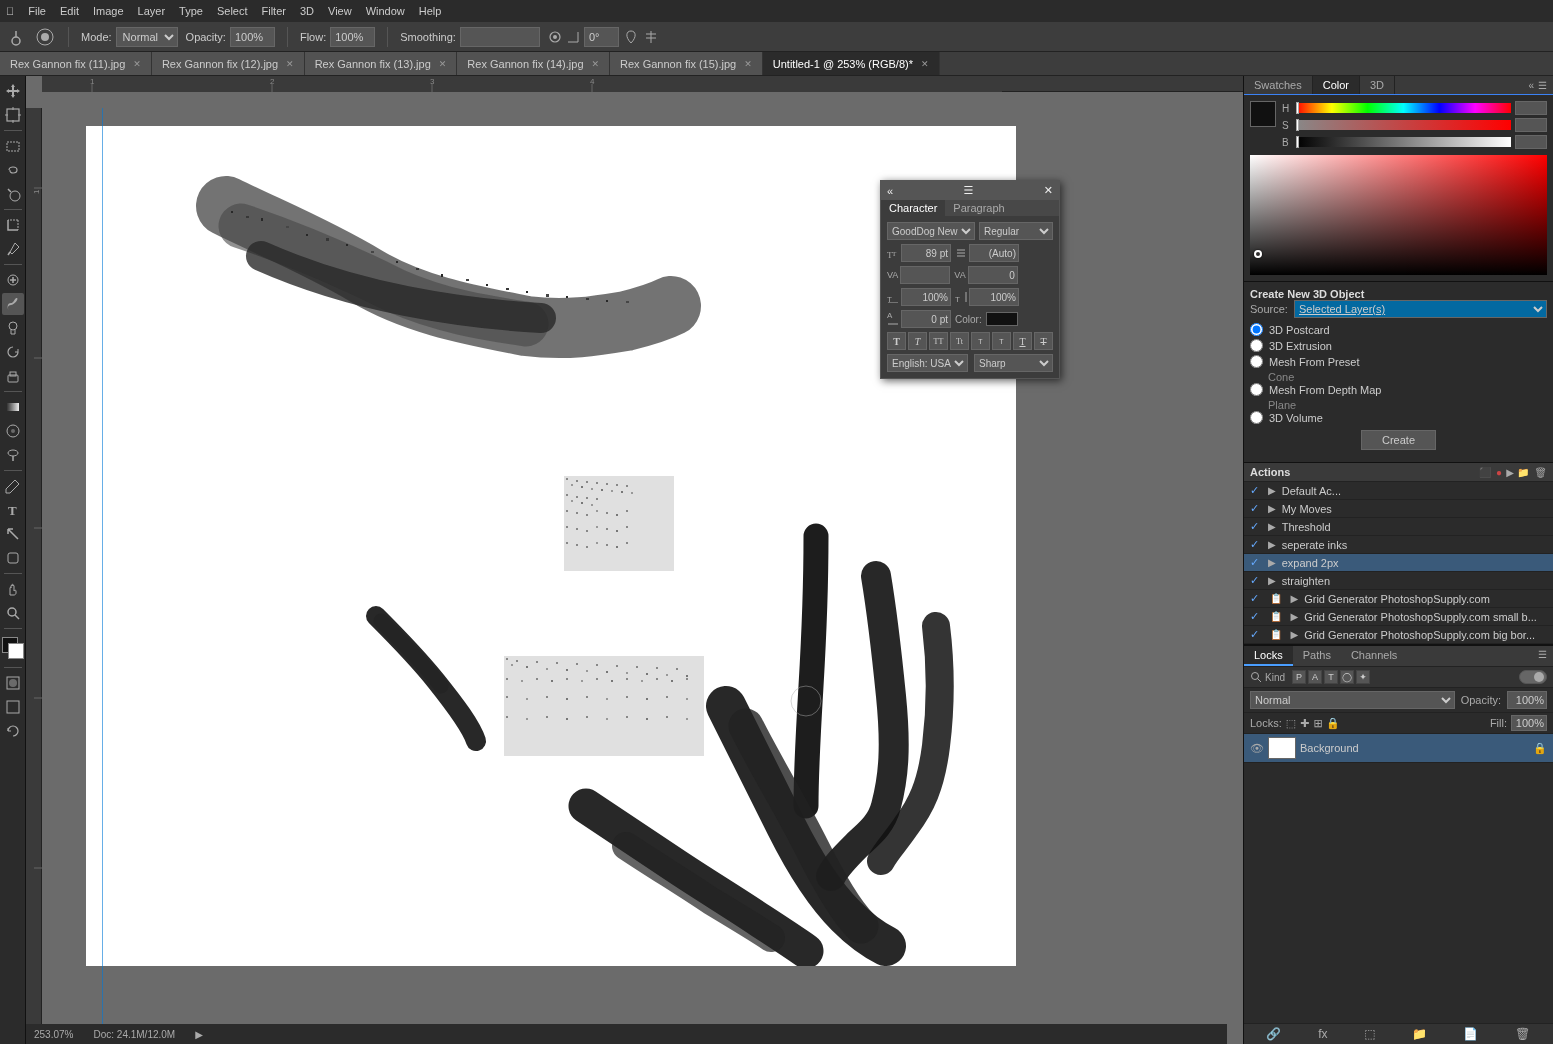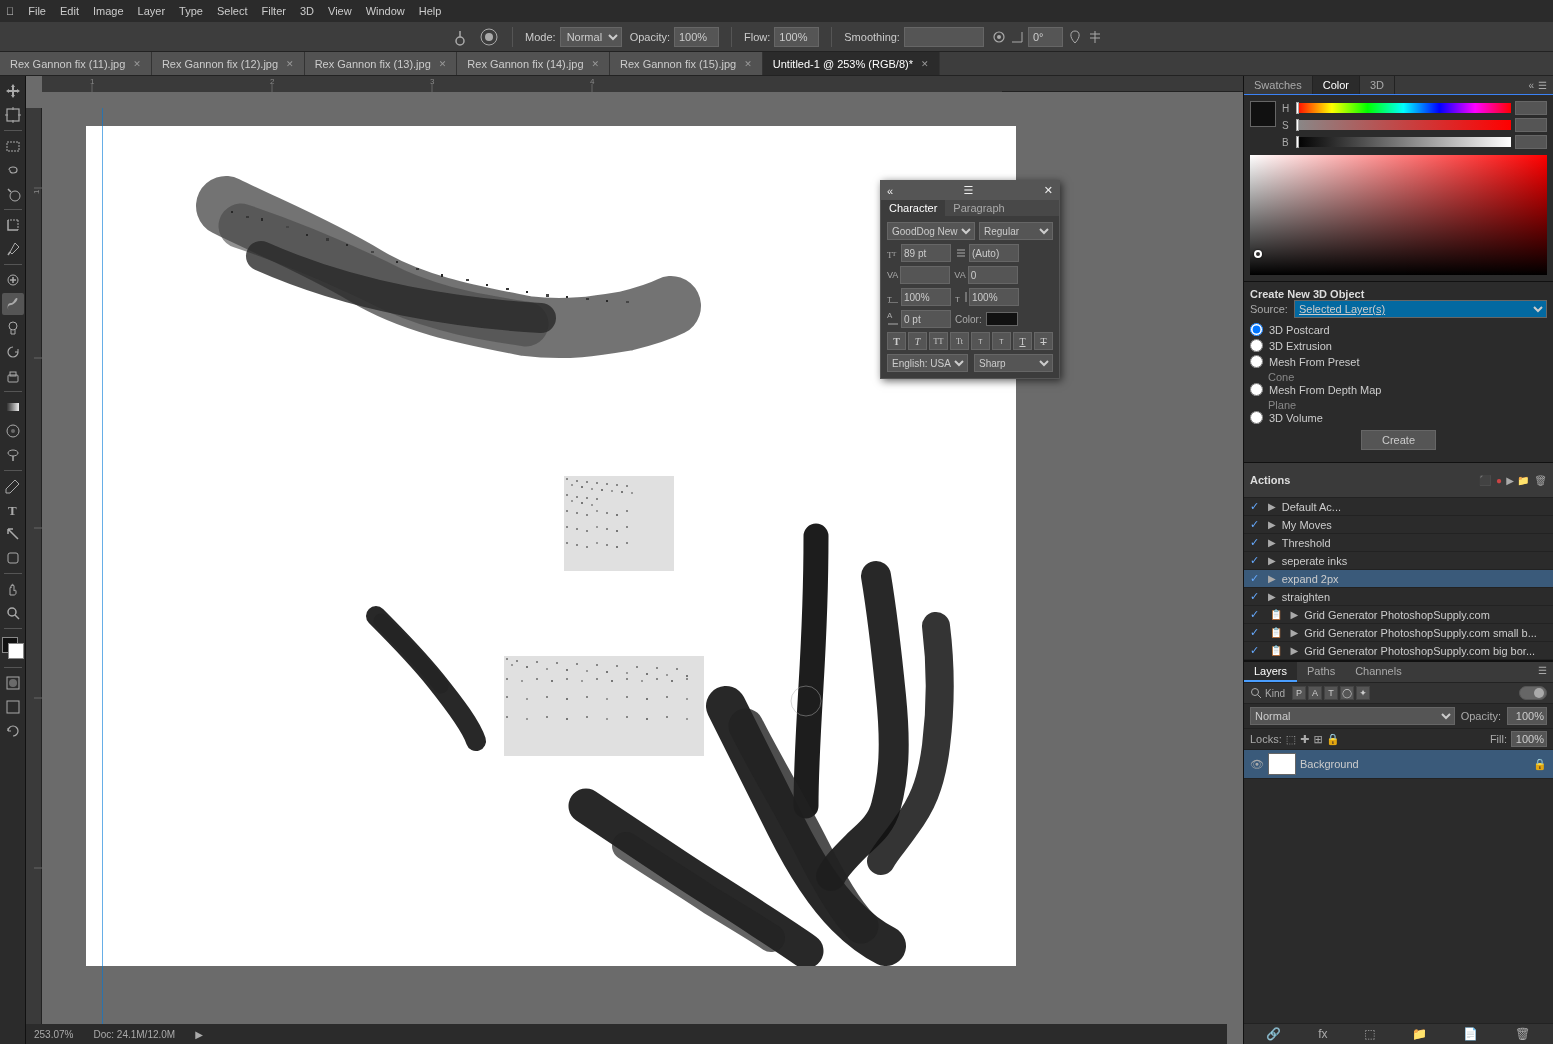--- a/index.html
+++ b/index.html
@@ -3,21 +3,21 @@
   <meta charset="utf-8">
   <style>
     * { box-sizing: border-box; margin: 0; padding: 0; }
     body { background: #3c3c3c; font-family: Arial, sans-serif; font-size: 11px; color: #ccc; width: 1553px; height: 1044px; overflow: hidden; }
 
     
     #menu-bar { background: #2b2b2b; height: 22px; display: flex; align-items: center; padding: 0 6px; gap: 14px; }
     #menu-bar span { font-size: 11px; color: #ccc; cursor: pointer; }
 
     
-    #options-bar { background: #3d3d3d; height: 30px; display: flex; align-items: center; padding: 0 6px; gap: 8px; border-bottom: 1px solid #222; justify-content: center; }
+    #options-bar { background: #3d3d3d; height: 30px; display: flex; align-items: center; padding: 0 6px; gap: 8px; border-bottom: 1px solid #222; }
     #options-bar .opt-item { display: flex; align-items: center; gap: 4px; font-size: 11px; color: #ccc; }
     #options-bar select { background: #555; color: #ccc; border: 1px solid #666; font-size: 11px; padding: 1px 2px; height: 20px; }
     #options-bar input[type=text] { background: #555; color: #ccc; border: 1px solid #666; font-size: 11px; padding: 1px 4px; height: 20px; width: 50px; }
 
     
     #tab-bar { background: #3d3d3d; height: 24px; display: flex; align-items: center; border-bottom: 1px solid #222; overflow: hidden; }
     .tab { background: #525252; padding: 0 10px; height: 24px; display: flex; align-items: center; gap: 8px; font-size: 11px; color: #ccc; border-right: 1px solid #333; cursor: pointer; white-space: nowrap; }
     .tab.active { background: #2b2b2b; color: #fff; }
     .tab-close { font-size: 9px; color: #999; cursor: pointer; }
 
@@ -70,28 +70,28 @@
 
     
     #char-panel { position: absolute; top: 180px; left: 880px; width: 180px; background: #3c3c3c; border: 1px solid #555; box-shadow: 2px 2px 8px rgba(0,0,0,0.6); z-index: 100; }
     .char-panel-header { background: #555; padding: 3px 6px; display: flex; justify-content: space-between; align-items: center; font-size: 11px; color: #eee; }
     .char-panel-tabs { display: flex; background: #484848; }
     .char-tab { padding: 2px 8px; font-size: 11px; color: #aaa; cursor: pointer; }
     .char-tab.active { color: #fff; background: #3c3c3c; }
     .char-panel-content { padding: 6px; }
     .char-row { display: flex; gap: 4px; margin-bottom: 4px; }
     .char-select { background: #555; color: #ccc; border: 1px solid #666; font-size: 10px; height: 18px; flex: 1; }
-    .char-input { background: #555; color: #ccc; border: 1px solid #666; font-size: 10px; height: 18px; width: 50px; padding: 0 2px; }
+    .char-input { background: #555; color: #ccc; border: 1px solid #666; font-size: 10px; height: 18px; width: 50px; text-align: right; padding: 0 2px; }
     .char-format-btn { background: #555; border: 1px solid #666; color: #ccc; font-size: 10px; width: 20px; height: 18px; display: flex; align-items: center; justify-content: center; cursor: pointer; }
     .char-bottom-row { display: flex; align-items: center; gap: 6px; margin-top: 3px; font-size: 10px; color: #aaa; }
 
     
     #d3-panel { background: #2b2b2b; padding: 4px 6px; border-bottom: 1px solid #111; }
 
-    .actions-panel-bar { display: flex; align-items: center; justify-content: space-between; padding: 11px 6px; background: #3a3a3a; border-bottom: 1px solid #222; }
+    .actions-panel-bar { display: flex; align-items: center; justify-content: space-between; padding: 3px 6px; background: #3a3a3a; border-bottom: 1px solid #222; }
   </style>
 </head>
 <body>
 
 <div id="menu-bar">
   <span></span>
   <span>File</span>
   <span>Edit</span>
   <span>Image</span>
   <span>Layer</span>
@@ -690,21 +690,21 @@
       <div class="actions-item">
         <span class="check">✓</span>
         <span style="font-size:10px;color:#aaa;margin:0 2px;">📋</span>
         <span class="expand">▶</span>
         <span class="name">Grid Generator PhotoshopSupply.com big bor...</span>
       </div>
     </div>
 
     <div id="layers-panel" style="flex:1;display:flex;flex-direction:column;border-top:1px solid #111;">
       <div class="layers-tabs">
-        <div class="layers-tab active">Layers</div>
+        <div class="layers-tab active">Locks</div>
         <div class="layers-tab">Paths</div>
         <div class="layers-tab">Channels</div>
         <div style="flex:1;"></div>
         <span style="padding:3px 6px;font-size:10px;color:#aaa;">☰</span>
       </div>
 
       <div style="display:flex;align-items:center;gap:3px;padding:3px 6px;background:#333;border-bottom:1px solid #222;">
         <svg width="12" height="12">
             <circle cx="5" cy="5" r="3.5" fill="none" stroke="#aaa" stroke-width="1"></circle>
             <line x1="7.5" y1="7.5" x2="11" y2="11" stroke="#aaa" stroke-width="1"></line>

